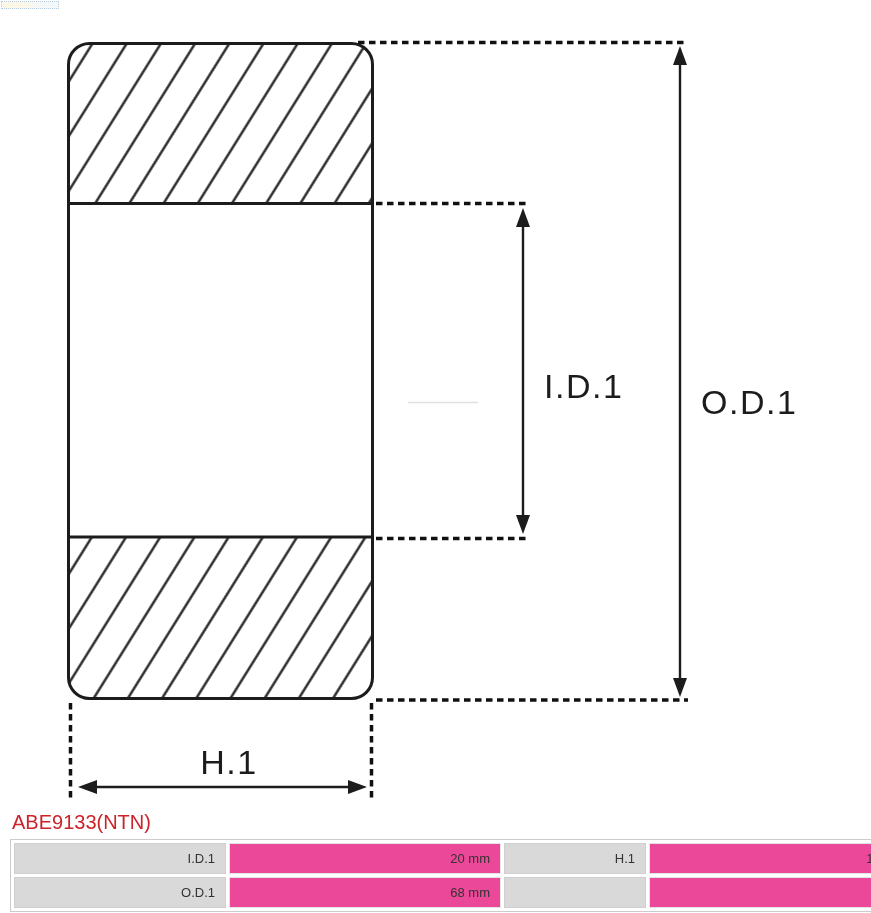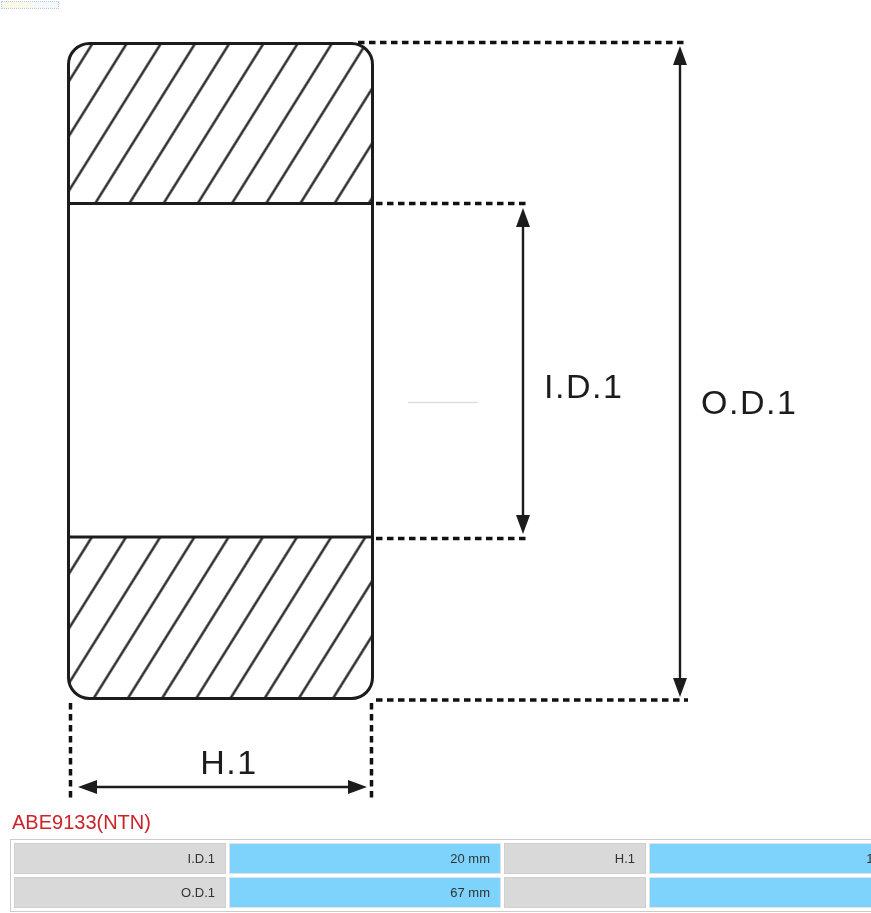--- a/index.html
+++ b/index.html
@@ -59,21 +59,21 @@
     padding: 6px 10px;
     height: 17px;
     overflow: hidden;
     white-space: nowrap;
   }
   td.cell-label {
     background: #d9d9d9;
     border: 1px solid #cfcfcf;
   }
   td.cell-value {
-    background: #7dd3fc;
+    background: #ec4899;
     border: 1px solid #e3e3e3;
   }
   .col-l1 { width: 190px; }
   .col-v1 { width: 250px; }
   .col-l2 { width: 120px; }
   .col-v2 { width: 246px; }
 </style>
 </head>
 <body>
 
@@ -137,18 +137,18 @@
 <table class="spec-table">
   <tbody>
     <tr>
       <td class="cell-label col-l1">I.D.1</td>
       <td class="cell-value col-v1">20 mm</td>
       <td class="cell-label col-l2">H.1</td>
       <td class="cell-value col-v2">12 mm</td>
     </tr>
     <tr>
       <td class="cell-label col-l1">O.D.1</td>
-      <td class="cell-value col-v1">67 mm</td>
+      <td class="cell-value col-v1">68 mm</td>
       <td class="cell-label col-l2"></td>
       <td class="cell-value col-v2"></td>
     </tr>
   </tbody>
 </table>
 
 </body></html>

